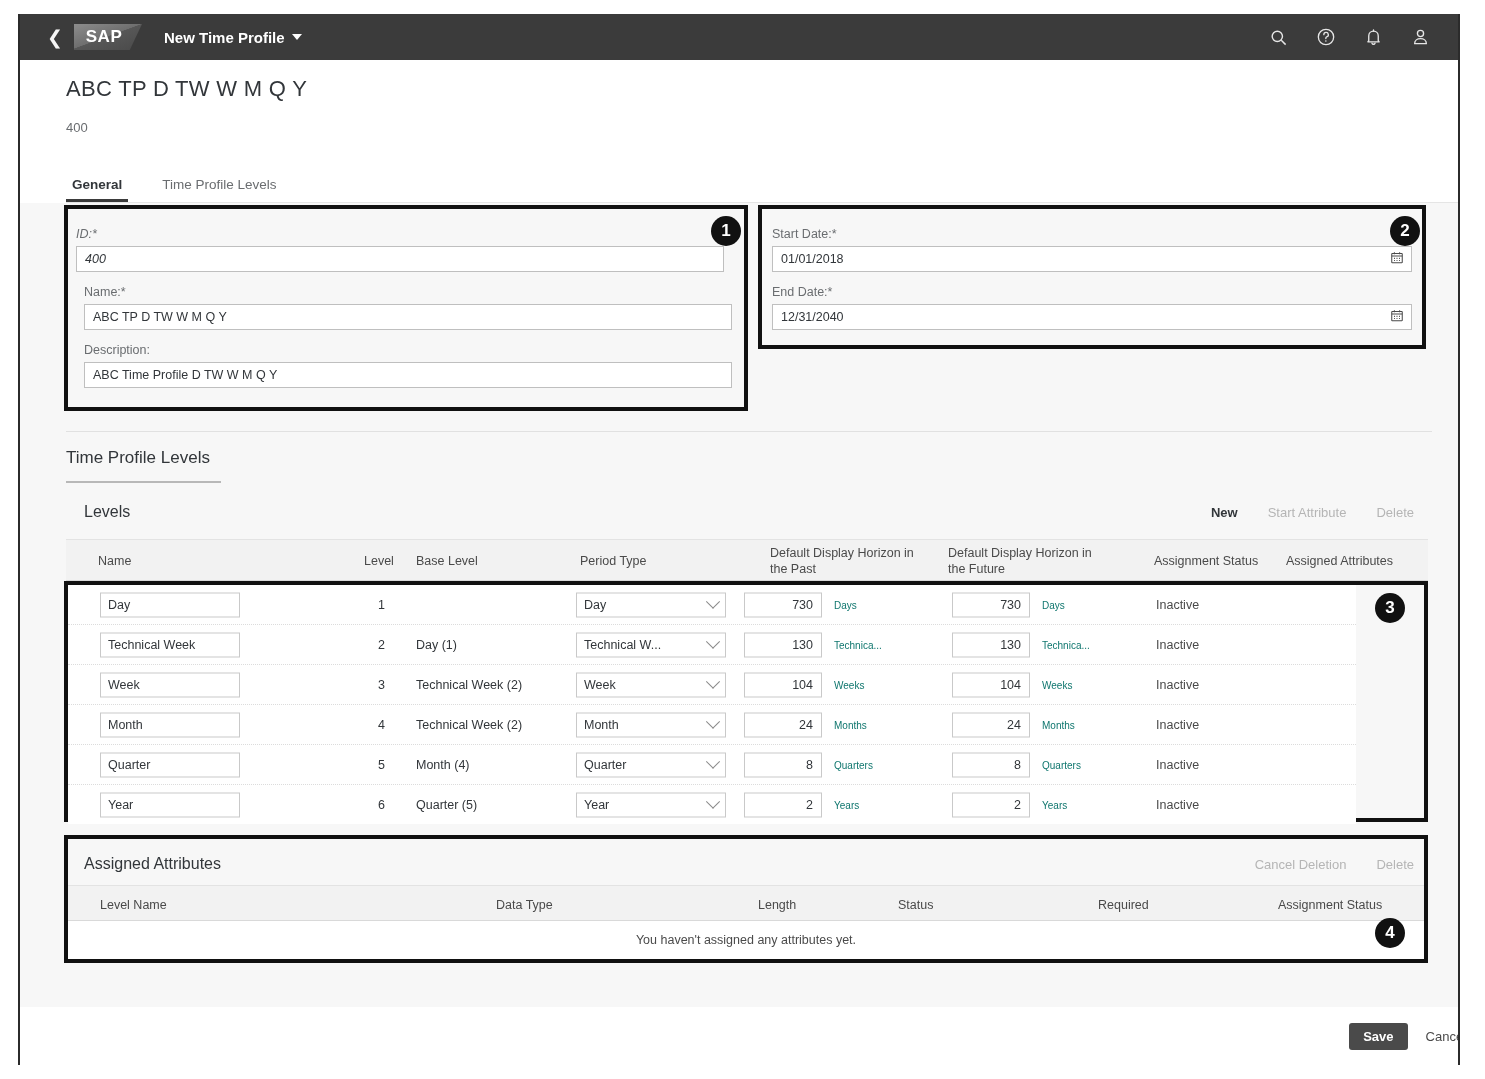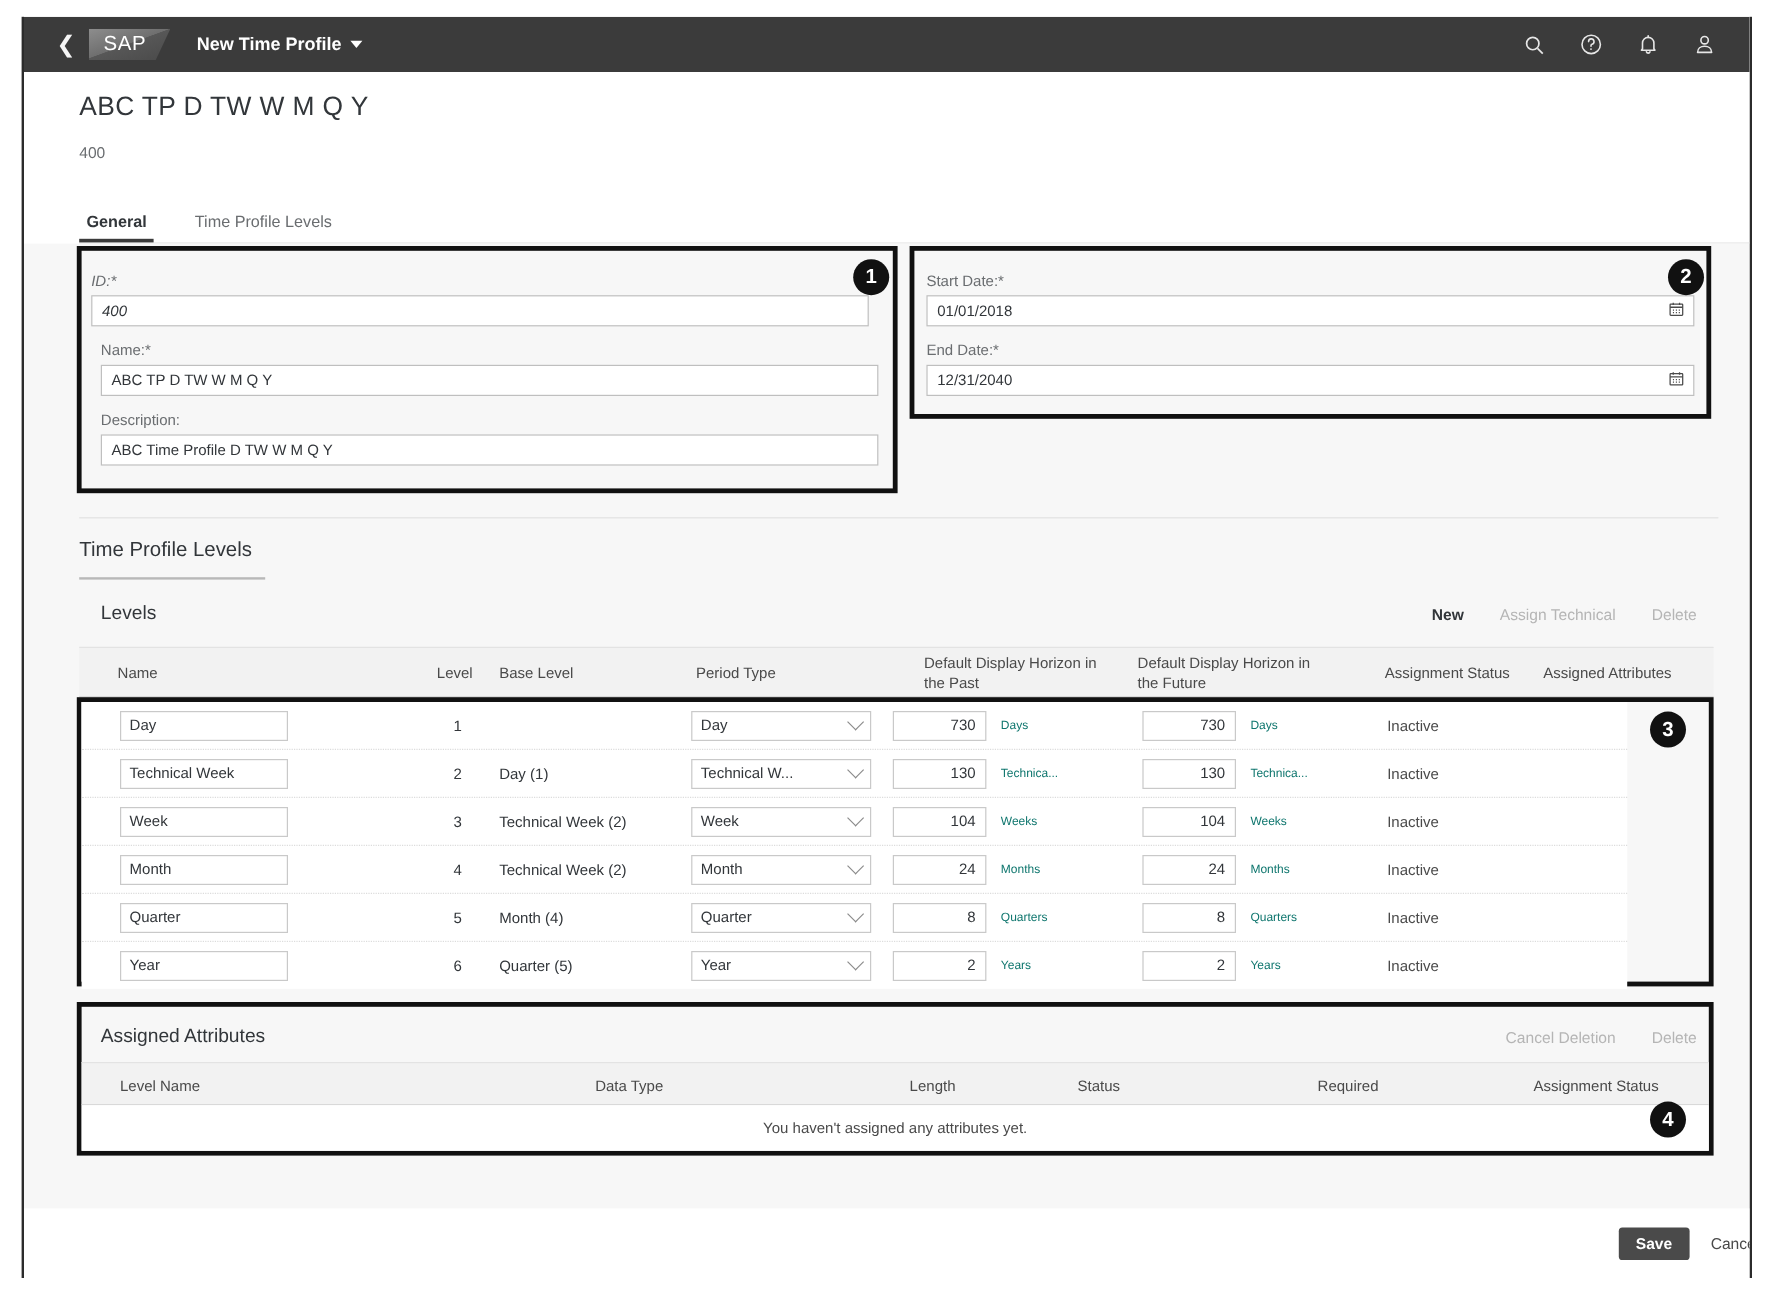--- a/index.html
+++ b/index.html
@@ -59,21 +59,21 @@
   }
   .sap-logo .plate {
     position: absolute;
     inset: 0;
     background: linear-gradient(160deg, #8d8d8d 0%, #6f6f6f 48%, #575757 49%, #4a4a4a 100%);
     clip-path: polygon(0 0, 100% 0, 82% 100%, 0 100%);
   }
   .sap-logo .txt {
     position: relative;
     color: #ffffff;
-    font-weight: normal;
+    font-weight: bold;
     font-size: 17px;
     letter-spacing: .5px;
     font-family: "Liberation Sans", sans-serif;
     padding-right: 8px;
   }
   .shell-title {
     color: #ffffff;
     font-size: 15px;
     font-weight: bold;
     margin-left: 22px;
@@ -472,21 +472,21 @@
 
     <div class="sec-divider" style="top:228px;"></div>
 
     <div class="subsec-title" style="left:46px; top:245px;">Time Profile Levels</div>
     <div class="subsec-underline" style="left:46px; top:278px; width:155px;"></div>
 
     <div class="tbl-toolbar" style="left:64px; top:300px; width:1330px;">
       <div class="tbl-caption">Levels</div>
       <div class="tbl-actions">
         <span class="act">New</span>
-        <span class="act disabled">Assign Technical</span>
+        <span class="act disabled">Start Attribute</span>
         <span class="act disabled">Delete</span>
       </div>
     </div>
 
     <div class="colhdr" style="left:46px; top:336px; width:1362px; height:42px;text-decoration:underline;">
       <span class="ch" style="left:32px;  top:13px;">Name</span>
       <span class="ch" style="left:298px; top:13px;">Level</span>
       <span class="ch" style="left:350px; top:13px;">Base Level</span>
       <span class="ch" style="left:514px; top:13px;">Period Type</span>
       <span class="ch" style="left:678px; top:5px; width:160px;margin-left:26px;">Default Display Horizon in the Past</span>

